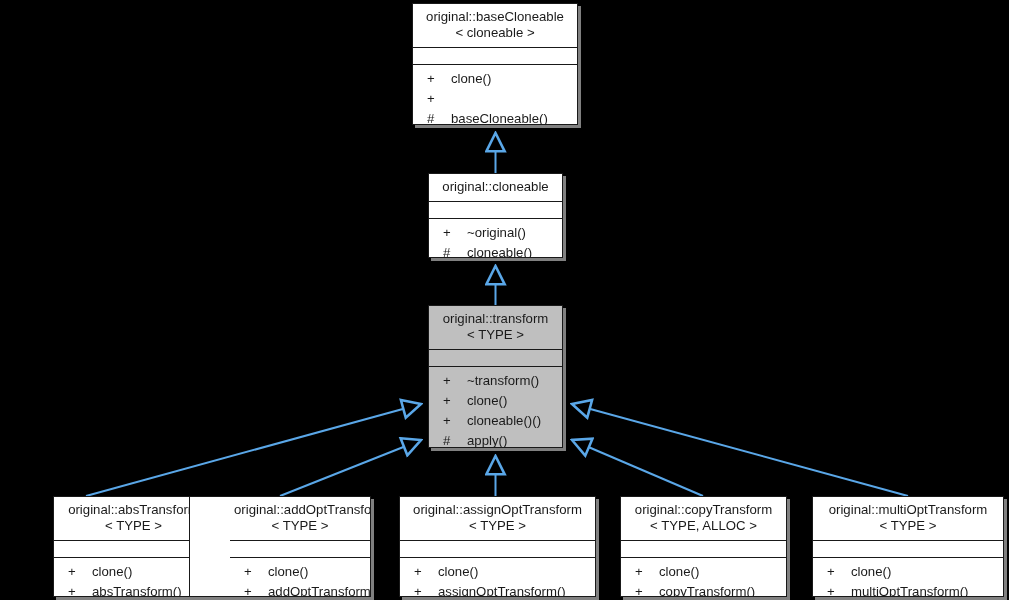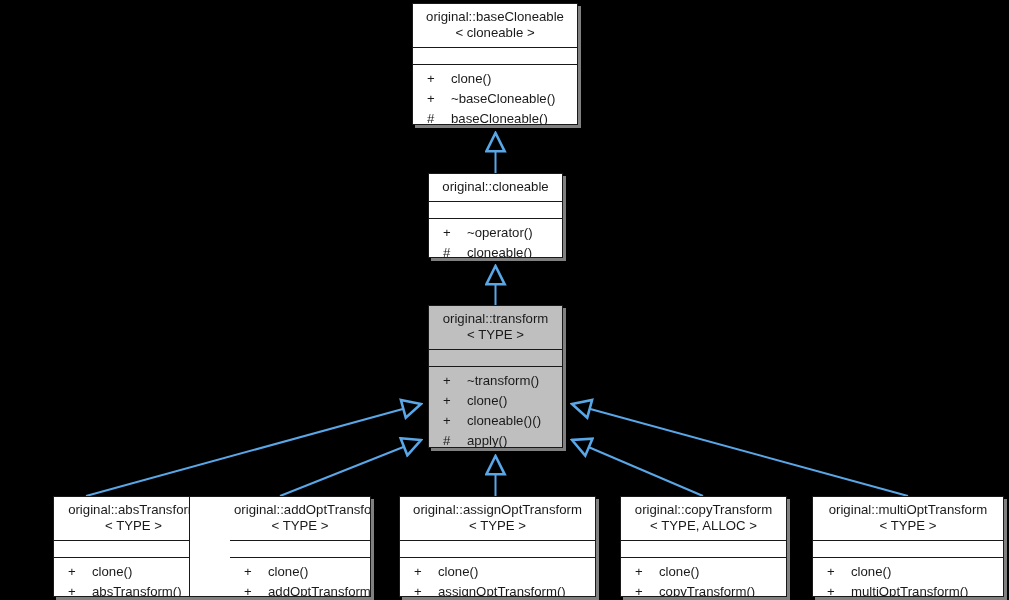--- a/index.html
+++ b/index.html
@@ -110,38 +110,37 @@
     <div class="compartment-sep"></div>
     <div class="attrs-compartment"></div>
     <div class="compartment-sep"></div>
     <div class="ops-compartment">
       <div class="op-row">
         <span class="op-vis">+</span>
         <span class="op-name">clone()</span>
       </div>
       <div class="op-row">
         <span class="op-vis">+</span>
-        <span class="op-name">~baseCloneable()</span>
       </div>
       <div class="op-row">
         <span class="op-vis">#</span>
         <span class="op-name">baseCloneable()</span>
       </div>
     </div>
   </div>
 
   <div class="uml-node" style="left: 428px; top: 173px; width: 135px; height: 85px; border-color: rgb(25, 25, 25); box-shadow: rgb(128, 128, 128) 3px 3px 0px 0px; justify-content: space-between;">
     <div class="node-title">original::cloneable</div>
     <div class="compartment-sep"></div>
     <div class="attrs-compartment"></div>
     <div class="compartment-sep"></div>
     <div class="ops-compartment">
       <div class="op-row">
         <span class="op-vis">+</span>
-        <span class="op-name">~operator()</span>
+        <span class="op-name">~original()</span>
       </div>
       <div class="op-row">
         <span class="op-vis">#</span>
         <span class="op-name">cloneable()</span>
       </div>
     </div>
   </div>
 
   <div class="uml-node highlight" style="left: 428px; top: 305px; width: 135px; height: 143px; border-color: rgb(25, 25, 25); box-shadow: rgb(128, 128, 128) 3px 3px 0px 0px; background: rgb(191, 191, 191);">
     <div class="node-title">original::transform

